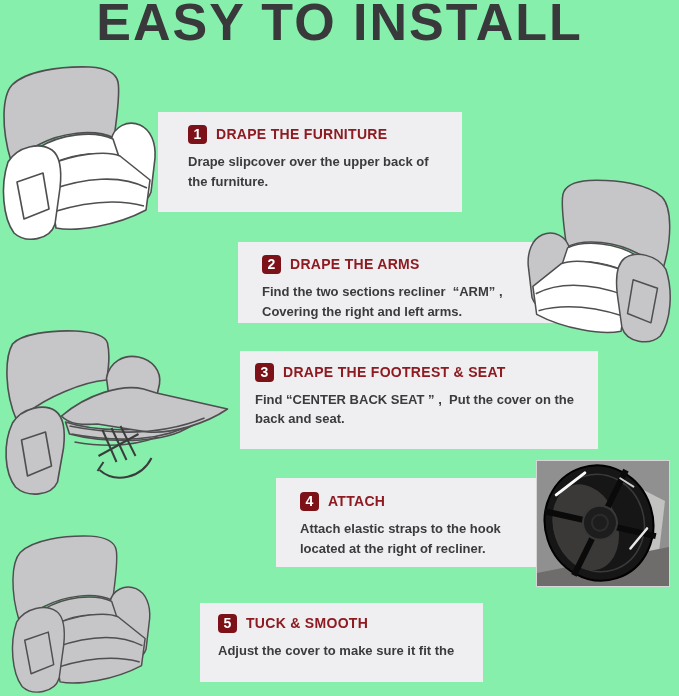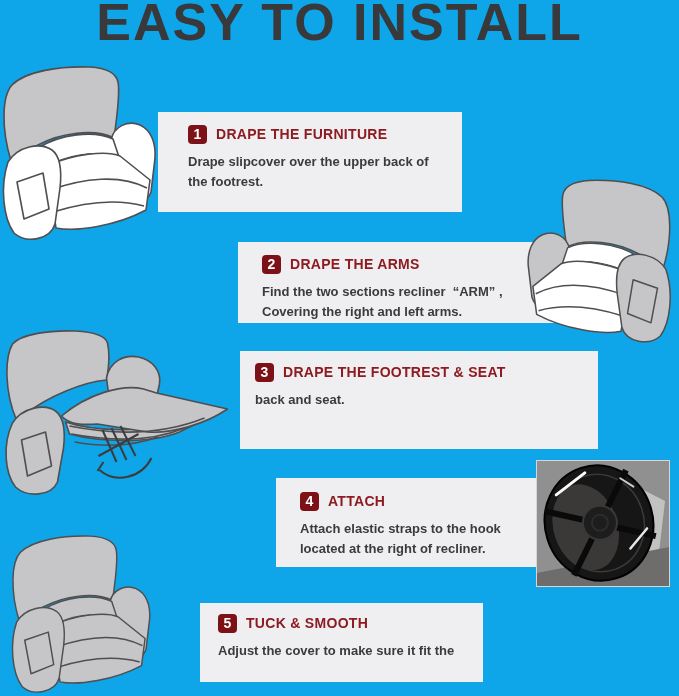--- a/index.html
+++ b/index.html
@@ -1,19 +1,19 @@
 <!DOCTYPE html>
 <html><head>
 <meta charset="utf-8">
 <style>
   html,body{margin:0;padding:0;background:#ffffff;}
   .page{
     position:relative;
     width:679px;height:696px;
-    background:#0ea5e9;
+    background:#86efac;
     overflow:hidden;
     font-family:"Liberation Sans","DejaVu Sans",sans-serif;
   }
   .page-title{
     position:absolute;left:0;top:-8px;width:100%;
     text-align:center;
     font-size:52px;font-weight:bold;letter-spacing:2px;
     color:#39383a;margin:0;
   }
   .step-box{
@@ -79,21 +79,21 @@
     <path class="ln" d="M19,124 L45,115 L51,151 L26,161 Z"></path>
   </svg>
 
   <div class="step-box" id="box1">
     <div class="step-head">
       <span class="badge">1</span>
       <span class="step-title">DRAPE THE FURNITURE</span>
     </div>
     <div class="step-body">
       <div class="step-line">Drape slipcover over the upper back of</div>
-      <div class="step-line">the footrest.</div>
+      <div class="step-line">the furniture.</div>
     </div>
   </div>
 
   <div class="step-box" id="box2">
     <div class="step-head">
       <span class="badge">2</span>
       <span class="step-title">DRAPE THE ARMS</span>
     </div>
     <div class="step-body">
       <div class="step-line">Find the two sections recliner  “ARM” ,</div>
@@ -131,20 +131,21 @@
     <path class="arm" d="M13,93 C22,78 45,73 56,81 C64,87 66,101 64,118 L58,152 C52,166 28,168 16,157 C5,143 3,114 13,93 Z"></path>
     <path class="ln" d="M22,110 L46,102 L52,136 L28,146 Z"></path>
   </svg>
 
   <div class="step-box" id="box3">
     <div class="step-head">
       <span class="badge">3</span>
       <span class="step-title">DRAPE THE FOOTREST &amp; SEAT</span>
     </div>
     <div class="step-body">
+      <div class="step-line">Find “CENTER BACK SEAT ” ,  Put the cover on the</div>
       <div class="step-line">back and seat.</div>
     </div>
   </div>
 
   <div class="step-box" id="box4">
     <div class="step-head">
       <span class="badge">4</span>
       <span class="step-title">ATTACH</span>
     </div>
     <div class="step-body">

